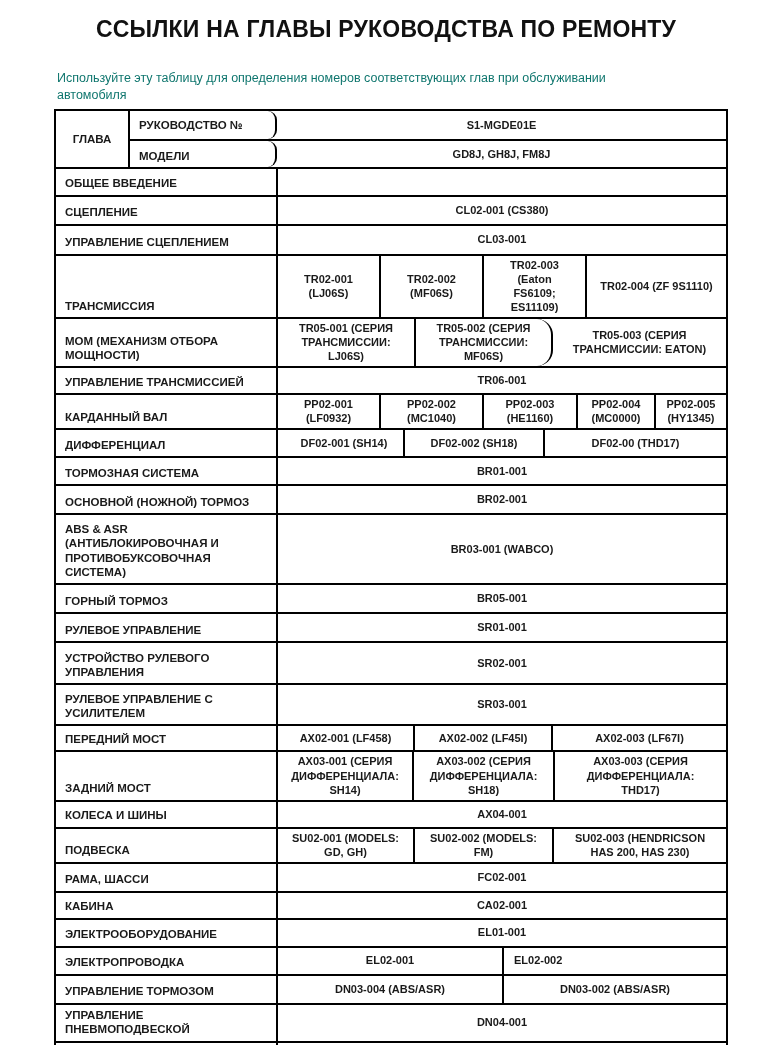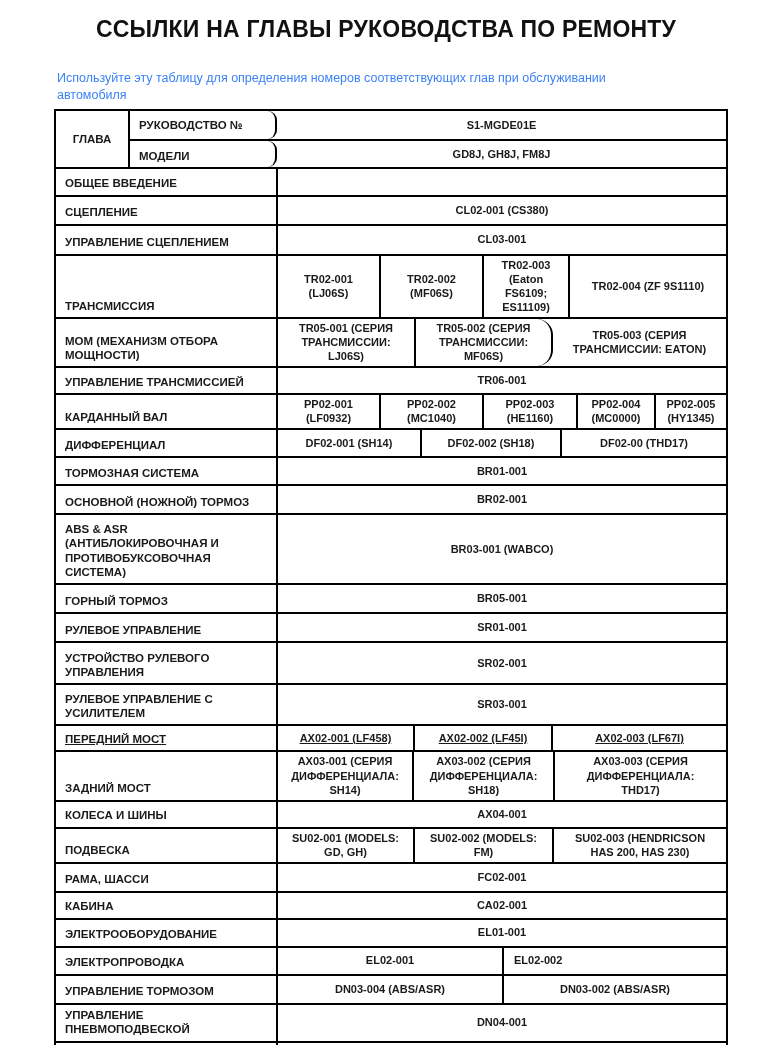--- a/index.html
+++ b/index.html
@@ -6,21 +6,21 @@
   .page{
     width:772px;height:1045px;background:#ffffff;box-sizing:border-box;
     font-family:"Liberation Sans","DejaVu Sans",sans-serif;color:#1a1a1a;
     padding:12px 0 0 0;position:relative;overflow:hidden;
   }
   .title{
     text-align:center;font-size:23px;font-weight:bold;color:#111;
     margin:4px 0 0 0;letter-spacing:.2px;
   }
   .subtitle{
-    font-size:12.5px;font-weight:normal;color:#3b82f6;line-height:1.35;
+    font-size:12.5px;font-weight:normal;color:#0f766e;line-height:1.35;
     margin:27px 0 5px 57px;white-space:pre-line;width:660px;
   }
   .reftable{
     width:674px;margin-left:54px;border:2px solid #000;box-sizing:border-box;
     background:#fff;
   }
   .theader{display:flex;border-bottom:2px solid #000;}
   .glava{
     width:74px;border-right:2px solid #000;display:flex;align-items:center;
     justify-content:center;font-weight:bold;font-size:11.5px;box-sizing:border-box;
@@ -89,21 +89,21 @@
         <div class="trow" style="min-height: 28px;">
           <div class="tlabel">УПРАВЛЕНИЕ СЦЕПЛЕНИЕМ</div>
           <div class="tcell">CL03-001</div>
         </div>
         <div class="trow" style="min-height: 54px;">
           <div class="tlabel">ТРАНСМИССИЯ</div>
           <div class="tcell" style="width: 103px;">TR02-001
 (LJ06S)</div>
           <div class="tcell" style="width: 103px;">TR02-002
 (MF06S)</div>
-          <div class="tcell" style="width: 86px;">TR02-003
+          <div class="tcell" style="width: 103px;">TR02-003
 (Eaton
 FS6109;
 ES11109)</div>
           <div class="tcell">TR02-004 (ZF 9S1110)</div>
         </div>
         <div class="trow" style="min-height: 42px;">
           <div class="tlabel">МОМ (МЕХАНИЗМ ОТБОРА
 МОЩНОСТИ)</div>
           <div class="tcell" style="width: 138px;">TR05-001 (СЕРИЯ
 ТРАНСМИССИИ:
@@ -126,21 +126,21 @@
 (MC1040)</div>
           <div class="tcell" style="width: 94px;">PP02-003
 (HE1160)</div>
           <div class="tcell" style="width: 78px;">PP02-004
 (MC0000)</div>
           <div class="tcell">PP02-005
 (HY1345)</div>
         </div>
         <div class="trow" style="min-height: 26px;">
           <div class="tlabel">ДИФФЕРЕНЦИАЛ</div>
-          <div class="tcell" style="width: 144px;">DF02-001 (SH14)</div>
+          <div class="tcell" style="width: 120px; margin-left: 7px;">DF02-001 (SH14)</div>
           <div class="tcell" style="width: 140px;">DF02-002 (SH18)</div>
           <div class="tcell">DF02-00 (THD17)</div>
         </div>
         <div class="trow" style="min-height: 26px;">
           <div class="tlabel">ТОРМОЗНАЯ СИСТЕМА</div>
           <div class="tcell">BR01-001</div>
         </div>
         <div class="trow" style="min-height: 27px;">
           <div class="tlabel">ОСНОВНОЙ (НОЖНОЙ) ТОРМОЗ</div>
           <div class="tcell">BR02-001</div>
@@ -163,21 +163,21 @@
         <div class="trow" style="min-height: 40px;">
           <div class="tlabel">УСТРОЙСТВО РУЛЕВОГО
 УПРАВЛЕНИЯ</div>
           <div class="tcell">SR02-001</div>
         </div>
         <div class="trow" style="min-height: 39px;">
           <div class="tlabel">РУЛЕВОЕ УПРАВЛЕНИЕ С
 УСИЛИТЕЛЕМ</div>
           <div class="tcell">SR03-001</div>
         </div>
-        <div class="trow" style="min-height: 24px; text-decoration: underline;">
+        <div class="trow" style="min-height: 24px;">
           <div class="tlabel">ПЕРЕДНИЙ МОСТ</div>
           <div class="tcell" style="width: 137px;">AX02-001 (LF458)</div>
           <div class="tcell" style="width: 138px;">AX02-002 (LF45I)</div>
           <div class="tcell">AX02-003 (LF67I)</div>
         </div>
         <div class="trow" style="min-height: 43px;">
           <div class="tlabel">ЗАДНИЙ МОСТ</div>
           <div class="tcell" style="width: 136px;">AX03-001 (СЕРИЯ
 ДИФФЕРЕНЦИАЛА:
 SH14)</div>

